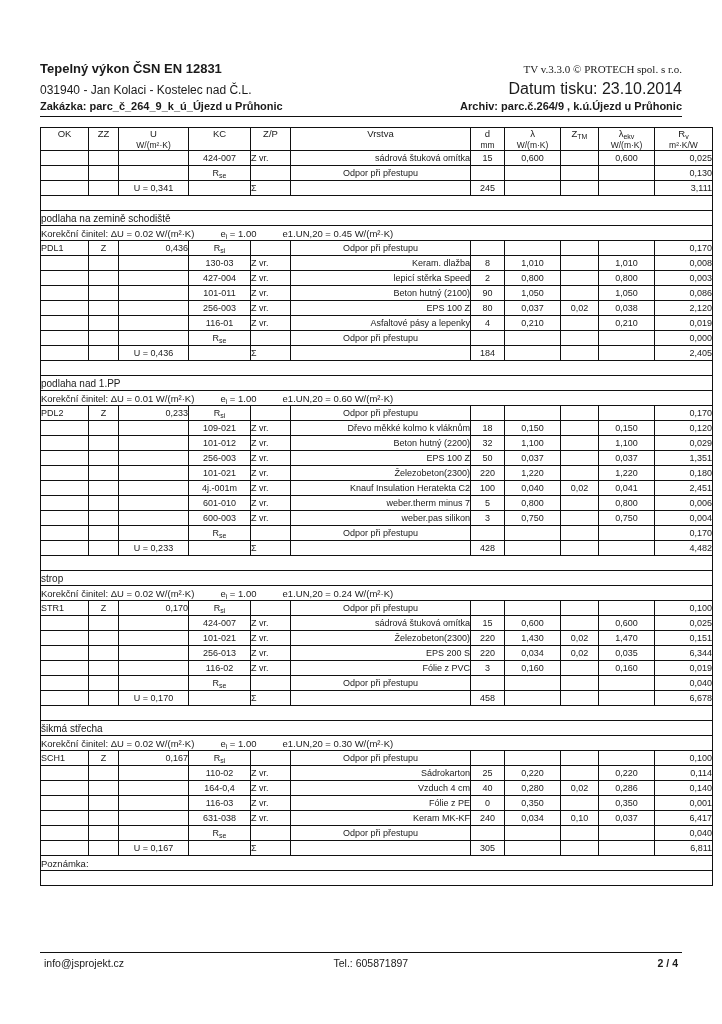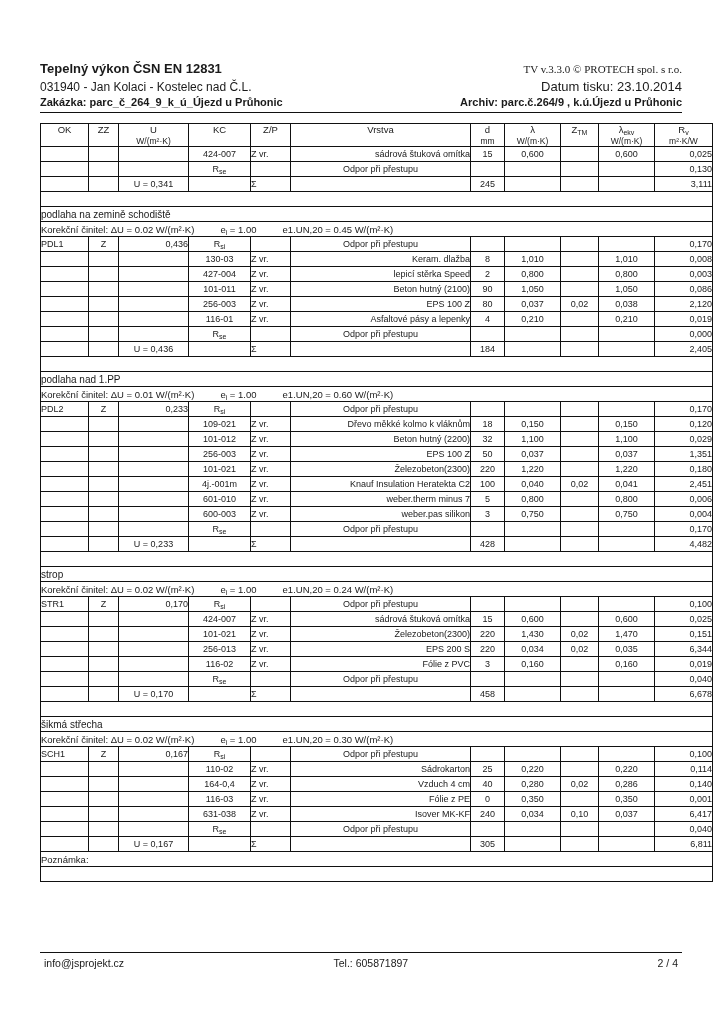--- a/index.html
+++ b/index.html
@@ -40,21 +40,21 @@
     font-weight: bold;
   }
   .hdr-right-title {
     font-size: 11px;
     font-family: Liberation Serif, serif;
   }
   .hdr-left {
     font-size: 12px;
   }
   .hdr-right {
-    font-size: 13px;
+    font-size: 16px;
   }
   .hdr-bold {
     font-weight: bold;
     font-size: 11px;
   }
   .hdr-rule {
     border-bottom: 1.2px solid #111;
     margin-top: 2px;
   }
 
@@ -154,21 +154,21 @@
     border-bottom: 1px solid #111;
     margin-bottom: 4px;
   }
   .footer-row {
     display: flex;
     justify-content: space-between;
     font-size: 10.5px;
     padding: 0 4px;
   }
   .footer-center { flex: 1; text-align: center; margin-left: -40px;}
-  .footer-right { text-align: center; }
+  .footer-right { text-align: center; font-weight: bold; }
 </style>
 </head>
 <body>
 
 <div class="page">
 
   <div class="header">
     <div class="hdr-row">
       <div class="hdr-title">Tepelný výkon ČSN EN 12831</div>
       <div class="hdr-right-title">TV v.3.3.0 © PROTECH spol. s r.o.</div>
@@ -722,21 +722,21 @@
           <td class="c"></td>
           <td class="c">0,350</td>
           <td class="r">0,001</td>
         </tr>
         <tr>
           <td class="l"></td>
           <td class="c"></td>
           <td class="r"></td>
           <td class="c">631-038</td>
           <td class="l">Z vr.</td>
-          <td class="r">Isover MK-KF</td>
+          <td class="r">Keram MK-KF</td>
           <td class="c">240</td>
           <td class="c">0,034</td>
           <td class="c">0,10</td>
           <td class="c">0,037</td>
           <td class="r">6,417</td>
         </tr>
         <tr>
           <td class="l"></td>
           <td class="c"></td>
           <td class="r"></td>

